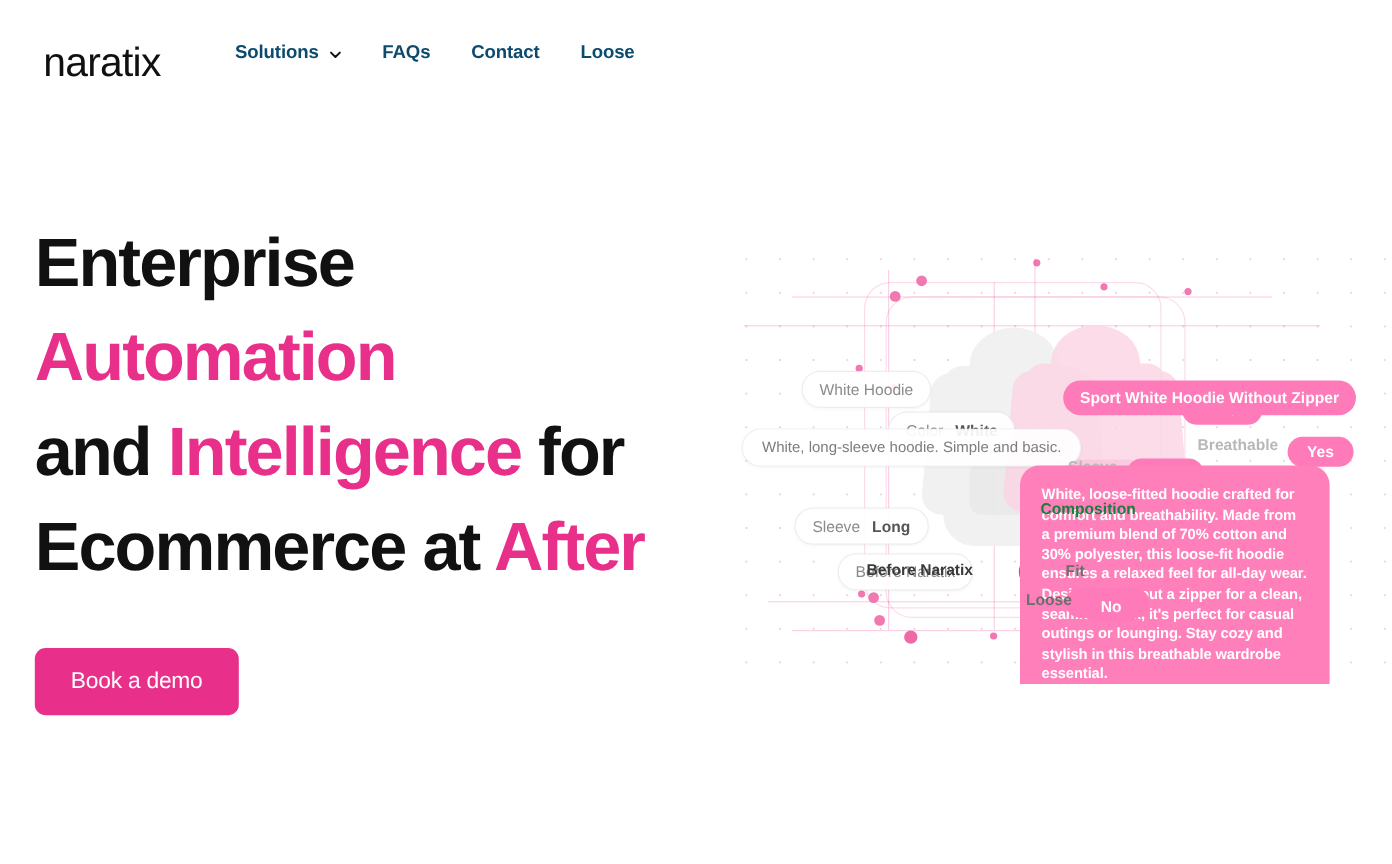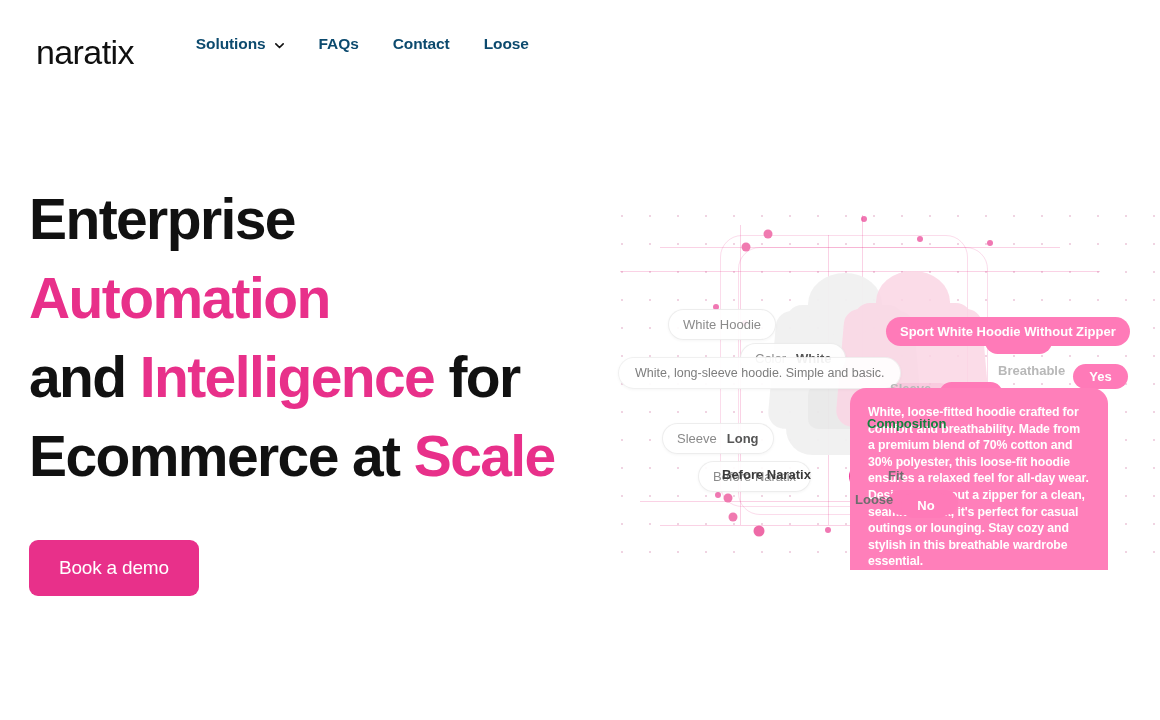--- a/index.html
+++ b/index.html
@@ -298,21 +298,21 @@
       <span>Loose</span>
     </div>
   </nav>
 
 </header>
 
 <section class="hero-left">
   <h1 class="headline">
     <span>Enterprise </span><span class="hl-pink">Automation</span><br>
     <span>and </span><span class="hl-pink">Intelligence</span><span> for</span><br>
-    <span>Ecommerce at </span><span class="hl-pink">Scale</span>
+    <span>Ecommerce at </span><span class="hl-pink">After</span>
   </h1>
 
 
   <button class="hero-cta">Book a demo</button>
 </section>
 
 <section class="art">
 
   <div class="dotgrid"></div>
 

